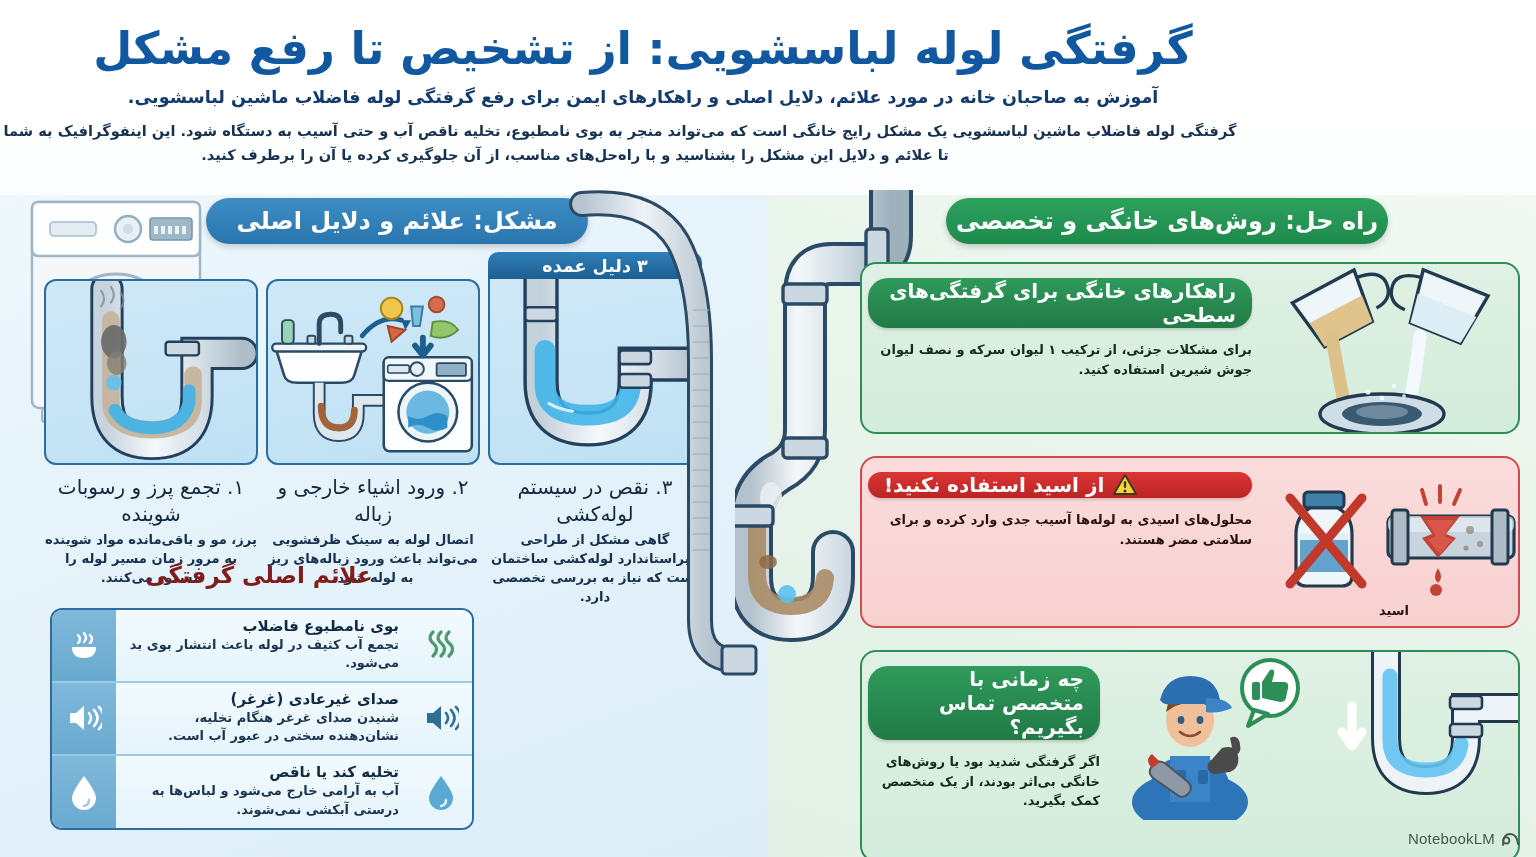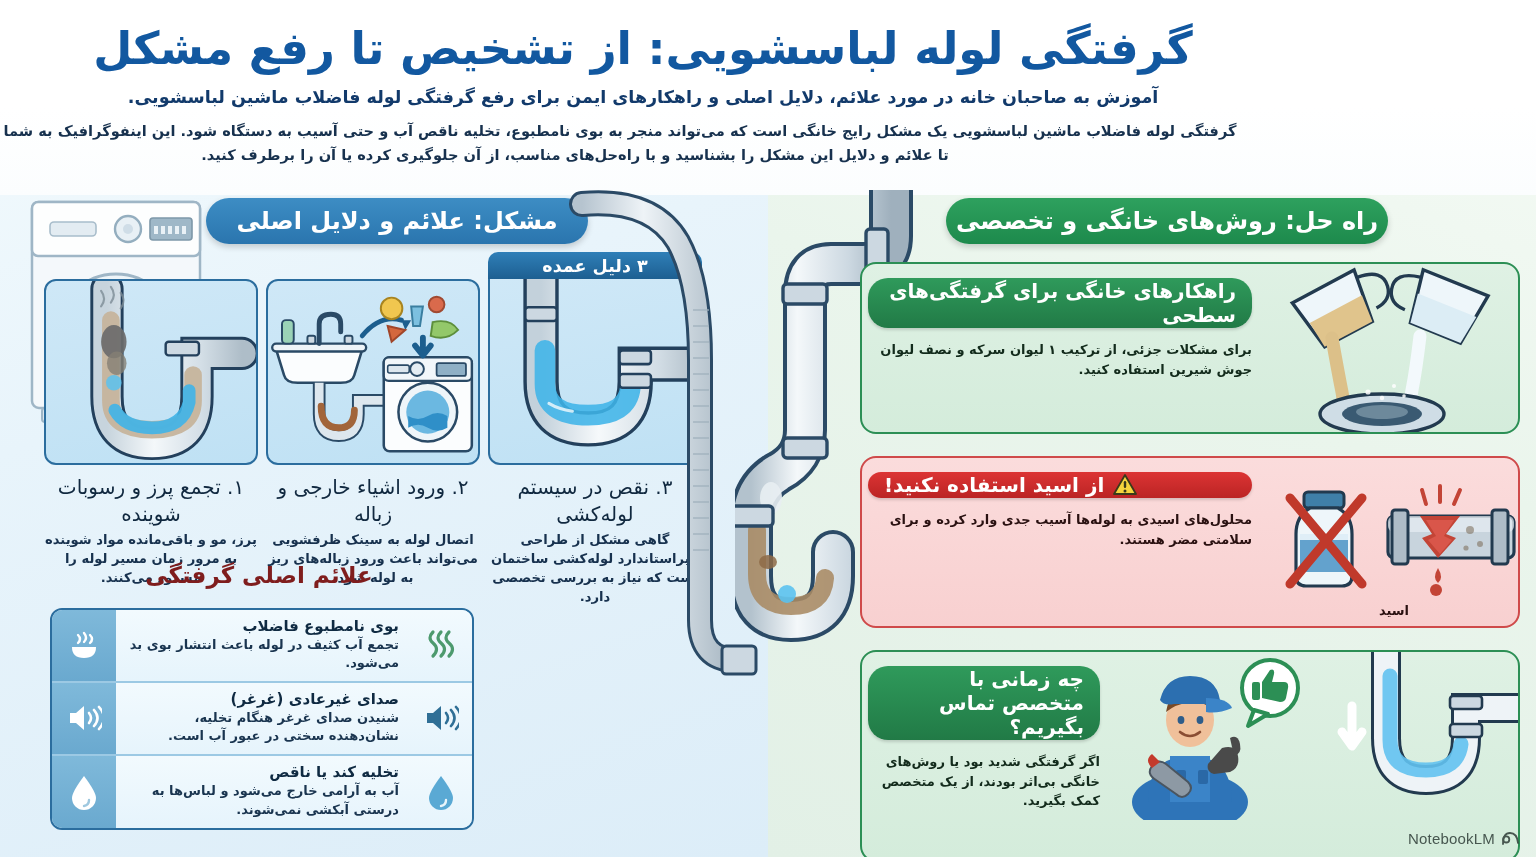--- a/index.html
+++ b/index.html
@@ -146,21 +146,21 @@
   .sol-3 .sol-art { width: 400px; flex: 0 0 400px; }
 
   .acid-label {
     position: absolute; left: 50%; transform: translateX(-50%); bottom: 8px;
     font-size: 13px; font-weight: 700; color: #2a1111;
   }
 
   
   .watermark {
     position: absolute; right: 16px; bottom: 10px;
-    display: flex; align-items: flex-start; gap: 6px; flex-direction: row-reverse;
+    display: flex; align-items: flex-end; gap: 6px; flex-direction: row-reverse;
     color: #3b4a44; font-size: 15px; opacity: .92;
   }
   .watermark .wm-text { font-family: "Liberation Sans", sans-serif; letter-spacing: .2px; }
 
   svg { display: block; }
 </style>
 </head>
 <body>
 
 <div id="page">

